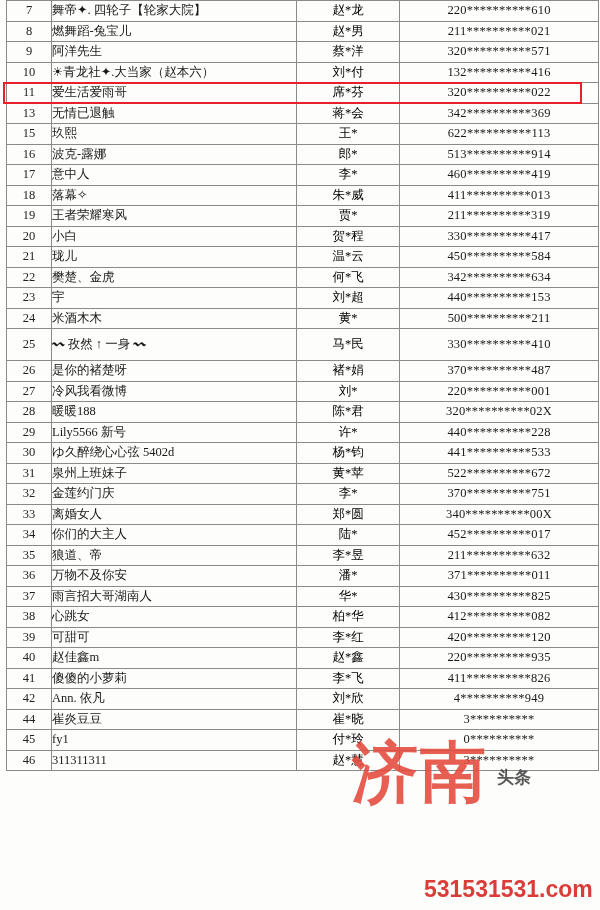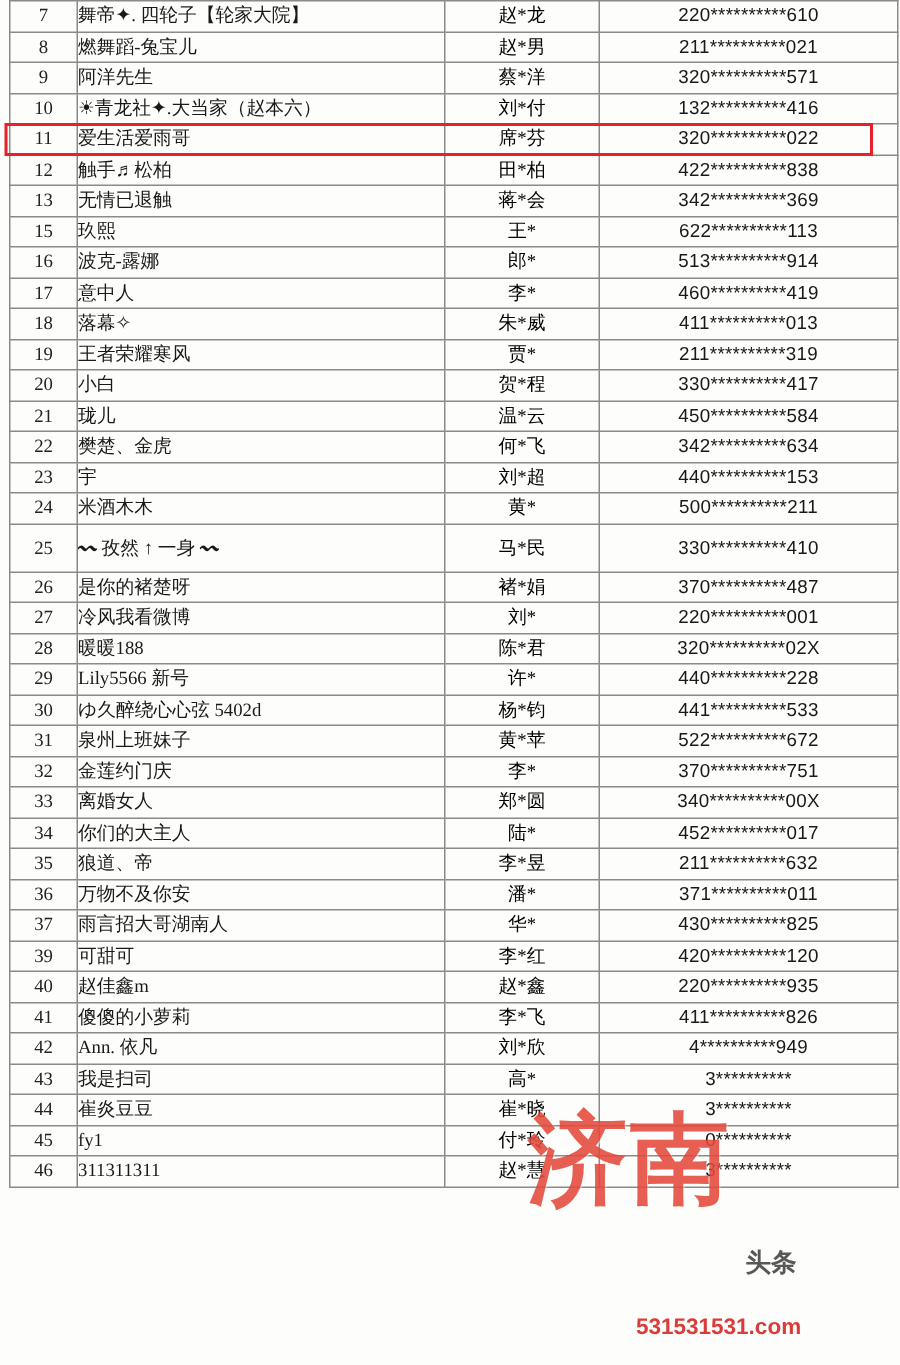--- a/index.html
+++ b/index.html
@@ -50,21 +50,21 @@
   }
   .c-user {
     width: 102px;
     text-align: center;
     color: #000000;
   }
   .c-num {
     width: 198px;
     text-align: center;
     color: #191919;
-    font-family: Liberation Sans, sans-serif;
+    font-family: Liberation Serif, serif;
     letter-spacing: 0.2px;
   }
   tr.tall td {
     height: 31px;
     line-height: 31px;
   }
   
   .highlight-box {
     position: absolute;
     left: 3px;
@@ -85,35 +85,35 @@
     font-weight: bold;
     color: rgba(226, 60, 45, 0.82);
     letter-spacing: 2px;
     text-shadow: 1px 1px 0 rgba(255,255,255,0.35);
     pointer-events: none;
     white-space: nowrap;
   }
   .wm-sub {
     position: absolute;
     left: 497px;
-    top: 832px;
+    top: 768px;
     font-family: "Liberation Sans", sans-serif;
     font-size: 17px;
     font-weight: bold;
     color: rgba(70, 70, 70, 0.9);
     line-height: 19px;
     text-align: center;
     pointer-events: none;
   }
   .wm-url {
     position: absolute;
     left: 424px;
     top: 876px;
     font-family: "Liberation Sans", sans-serif;
-    font-size: 15px;
+    font-size: 23px;
     font-weight: bold;
     color: rgba(215, 45, 40, 0.92);
     letter-spacing: 0px;
     pointer-events: none;
     white-space: nowrap;
   }
 </style>
 </head>
 <body>
 
@@ -144,26 +144,20 @@
           <td class="c-user">刘*付</td>
           <td class="c-num">132**********416</td>
         </tr>
         <tr>
           <td class="c-idx">11</td>
           <td class="c-name">爱生活爱雨哥</td>
           <td class="c-user">席*芬</td>
           <td class="c-num">320**********022</td>
         </tr>
         <tr>
-          <td class="c-idx">12</td>
-          <td class="c-name">触手♬松柏</td>
-          <td class="c-user">田*柏</td>
-          <td class="c-num">422**********838</td>
-        </tr>
-        <tr>
           <td class="c-idx">13</td>
           <td class="c-name">无情已退触</td>
           <td class="c-user">蒋*会</td>
           <td class="c-num">342**********369</td>
         </tr>
         <tr>
           <td class="c-idx">15</td>
           <td class="c-name">玖熙</td>
           <td class="c-user">王*</td>
           <td class="c-num">622**********113</td>
@@ -294,20 +288,26 @@
           <td class="c-user">潘*</td>
           <td class="c-num">371**********011</td>
         </tr>
         <tr>
           <td class="c-idx">37</td>
           <td class="c-name">雨言招大哥湖南人</td>
           <td class="c-user">华*</td>
           <td class="c-num">430**********825</td>
         </tr>
         <tr>
+          <td class="c-idx">38</td>
+          <td class="c-name">心跳女</td>
+          <td class="c-user">柏*华</td>
+          <td class="c-num">412**********082</td>
+        </tr>
+        <tr>
           <td class="c-idx">39</td>
           <td class="c-name">可甜可</td>
           <td class="c-user">李*红</td>
           <td class="c-num">420**********120</td>
         </tr>
         <tr>
           <td class="c-idx">40</td>
           <td class="c-name">赵佳鑫m</td>
           <td class="c-user">赵*鑫</td>
           <td class="c-num">220**********935</td>
@@ -316,26 +316,20 @@
           <td class="c-idx">41</td>
           <td class="c-name">傻傻的小萝莉</td>
           <td class="c-user">李*飞</td>
           <td class="c-num">411**********826</td>
         </tr>
         <tr>
           <td class="c-idx">42</td>
           <td class="c-name">Ann. 依凡</td>
           <td class="c-user">刘*欣</td>
           <td class="c-num">4**********949</td>
-        </tr>
-        <tr>
-          <td class="c-idx">43</td>
-          <td class="c-name">我是扫司</td>
-          <td class="c-user">高*</td>
-          <td class="c-num">3**********</td>
         </tr>
         <tr>
           <td class="c-idx">44</td>
           <td class="c-name">崔炎豆豆</td>
           <td class="c-user">崔*晓</td>
           <td class="c-num">3**********</td>
         </tr>
         <tr>
           <td class="c-idx">45</td>
           <td class="c-name">fy1</td>

